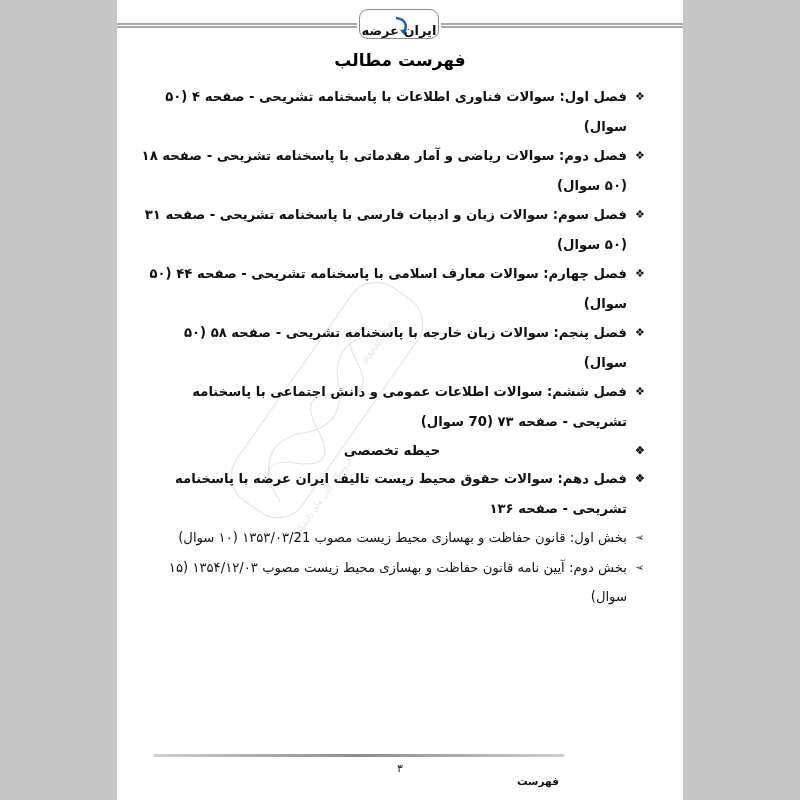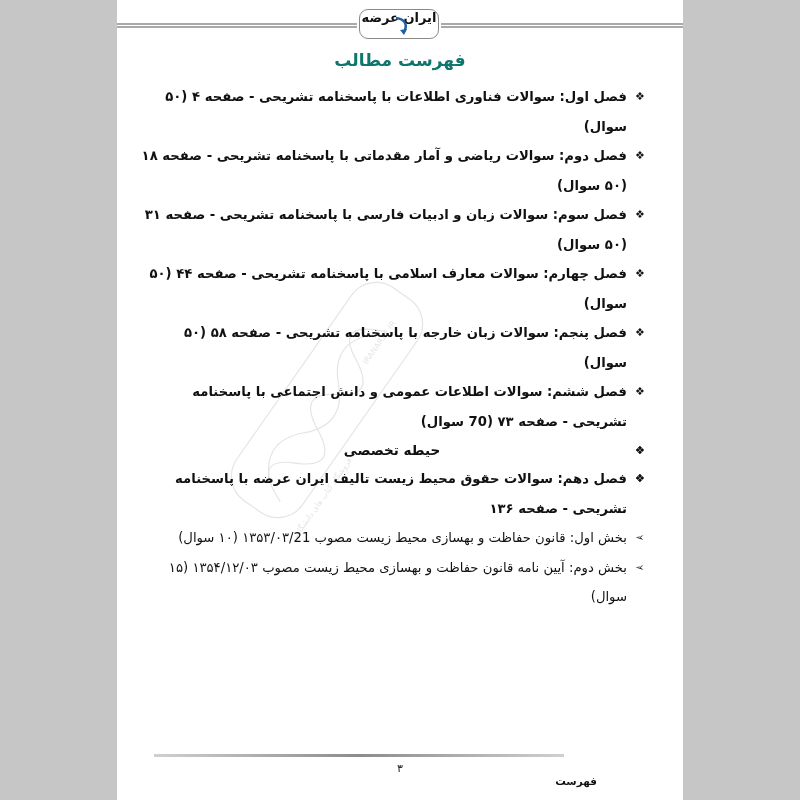--- a/index.html
+++ b/index.html
@@ -16,33 +16,33 @@
     }
     
     .hdr-rule {
       position: absolute; top: 23px; height: 5px; border-top: 2px solid #a9a9a9; border-bottom: 2px solid #a9a9a9; box-sizing: border-box;
     }
     .hdr-rule.left { left: 0; width: 240px; }
     .hdr-rule.right { left: 324px; width: 242px; }
     .logo {
       position: absolute; left: 242px; top: 9px; width: 80px; height: 30px;
       border: 1.5px solid #8a8a8a; border-radius: 9px; background: #fff;
-      box-sizing: border-box; display: flex; align-items: flex-start; justify-content: center;
+      box-sizing: border-box; display: flex; align-items: flex-end; justify-content: center;
       direction: rtl;
     }
     .logo-text {
       font-family: "DejaVu Sans", sans-serif; font-weight: bold; font-size: 13px; color: #111;
       letter-spacing: -0.5px;
     }
     .logo-arrow {
       position: absolute; left: 33px; top: 6px; width: 18px; height: 20px;
     }
     .title {
       position: absolute; top: 50px; left: 0; width: 566px; text-align: center;
-      color: #0f766e; font-weight: bold; font-size: 17px; direction: rtl;
+      color: #000000; font-weight: bold; font-size: 17px; direction: rtl;
     }
     .content {
       position: absolute; top: 82px; left: 20px; width: 510px;
       direction: rtl; text-align: right; font-size: 13.2px; color: #111;
     }
     .section-head {
       text-align: center; font-weight: bold; font-size: 13.5px; height: 28px; line-height: 28px;
       padding-left: 0;
     }
     .item {
@@ -67,21 +67,21 @@
     }
     .page-num {
       position: absolute; top: 762px; left: 0; width: 566px; text-align: center;
       font-size: 11px; color: #222;
     }
     .footer-left {
       position: absolute; top: 775px; left: 10px; width: 220px; direction: rtl; text-align: right;
       font-size: 10.5px; font-weight: bold; color: #111; margin-top: 40px;
     }
     .footer-right {
-      position: absolute; top: 775px; left: 400px; width: 80px; direction: rtl; text-align: right;
+      position: absolute; top: 775px; left: 400px; width: 80px; direction: rtl; text-align: left;
       font-size: 10.5px; font-weight: bold; color: #111;
     }
   </style>
 </head>
 <body>
 
 <div class="page">
 
   <div class="hdr-rule left"></div>
   <div class="hdr-rule right"></div>

